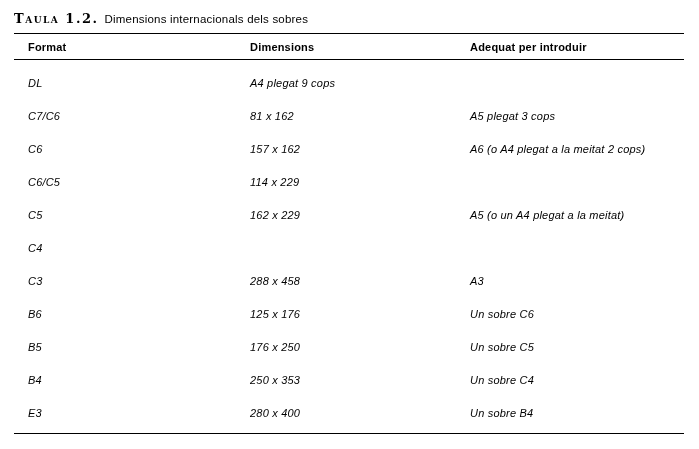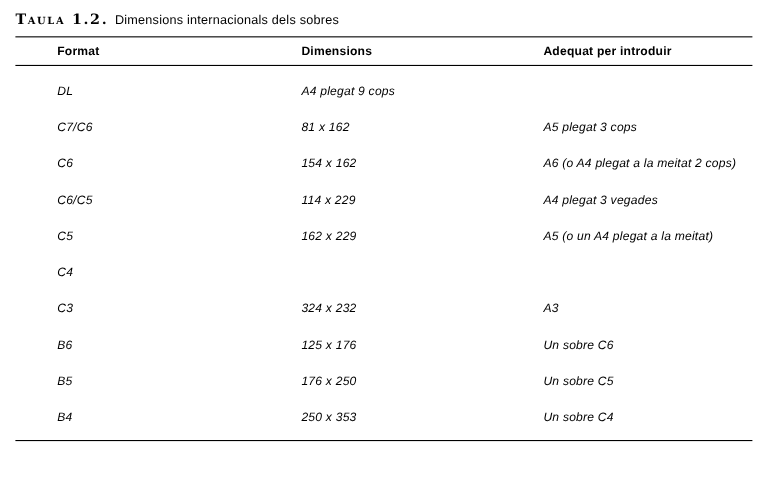--- a/index.html
+++ b/index.html
@@ -63,21 +63,21 @@
   }
   .row {
     display: grid;
     grid-template-columns: 222px 220px 1fr;
     padding-left: 14px;
     height: 33px;
     align-items: center;
     font-size: 11px;
     letter-spacing: 0.2px;
   }
-  .cell { white-space: nowrap; margin-left: 24px; }
+  .cell { white-space: nowrap; }
 </style>
 </head>
 <body>
 
 <div class="page">
 
   <div class="caption">
     <span class="caption-label">Taula 1.2.</span><span class="caption-text">Dimensions internacionals dels sobres</span>
   </div>
 
@@ -97,54 +97,58 @@
           <div class="cell">DL</div>
           <div class="cell">A4 plegat 9 cops</div>
         </div>
         <div class="row">
           <div class="cell">C7/C6</div>
           <div class="cell">81 x 162</div>
           <div class="cell">A5 plegat 3 cops</div>
         </div>
         <div class="row">
           <div class="cell">C6</div>
-          <div class="cell">154 x 162</div>
+          <div class="cell">157 x 162</div>
           <div class="cell">A6 (o A4 plegat a la meitat 2 cops)</div>
         </div>
         <div class="row">
           <div class="cell">C6/C5</div>
           <div class="cell">114 x 229</div>
-          <div class="cell">A4 plegat 3 vegades</div>
         </div>
         <div class="row">
           <div class="cell">C5</div>
           <div class="cell">162 x 229</div>
           <div class="cell">A5 (o un A4 plegat a la meitat)</div>
         </div>
         <div class="row">
           <div class="cell">C4</div>
         </div>
         <div class="row">
           <div class="cell">C3</div>
-          <div class="cell">324 x 232</div>
+          <div class="cell">288 x 458</div>
           <div class="cell">A3</div>
         </div>
         <div class="row">
           <div class="cell">B6</div>
           <div class="cell">125 x 176</div>
           <div class="cell">Un sobre C6</div>
         </div>
         <div class="row">
           <div class="cell">B5</div>
           <div class="cell">176 x 250</div>
           <div class="cell">Un sobre C5</div>
         </div>
         <div class="row">
           <div class="cell">B4</div>
           <div class="cell">250 x 353</div>
           <div class="cell">Un sobre C4</div>
         </div>
+        <div class="row">
+          <div class="cell">E3</div>
+          <div class="cell">280 x 400</div>
+          <div class="cell">Un sobre B4</div>
+        </div>
       </div>
 
     <div class="rule"></div>
   </div>
 
 </div>
 
 </body></html>

